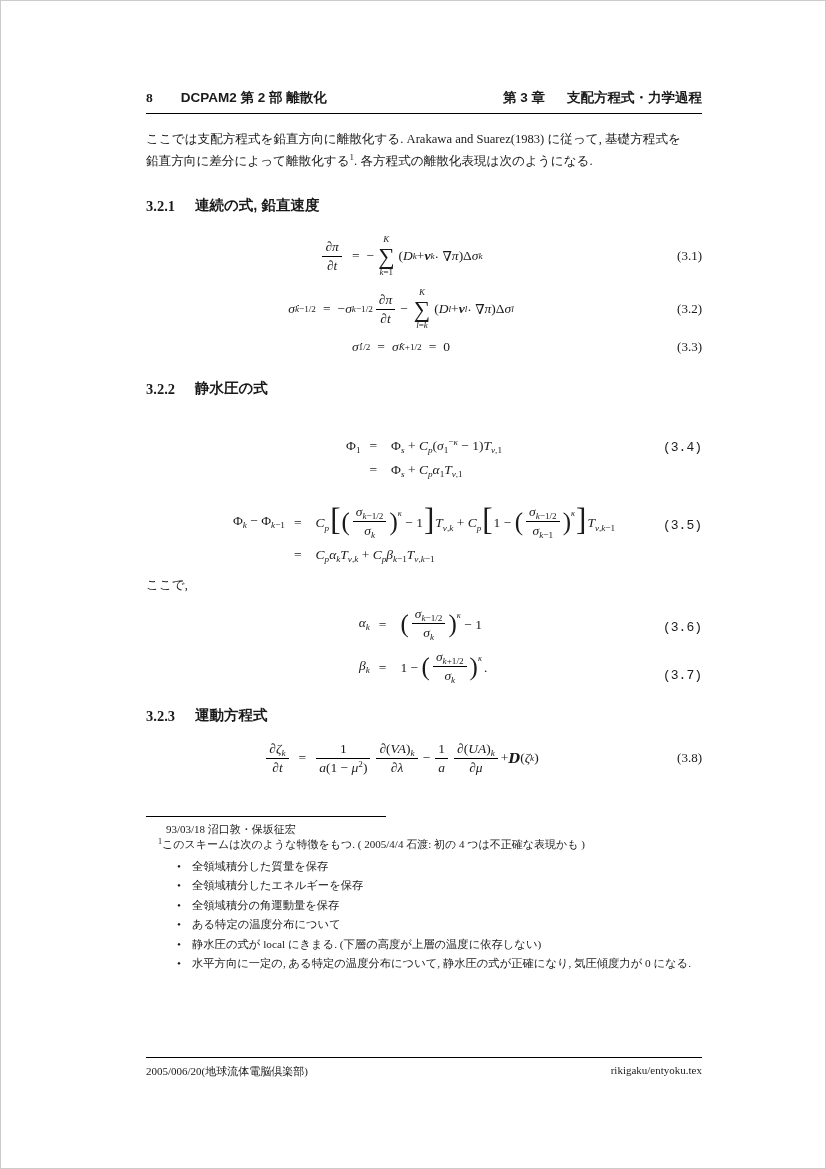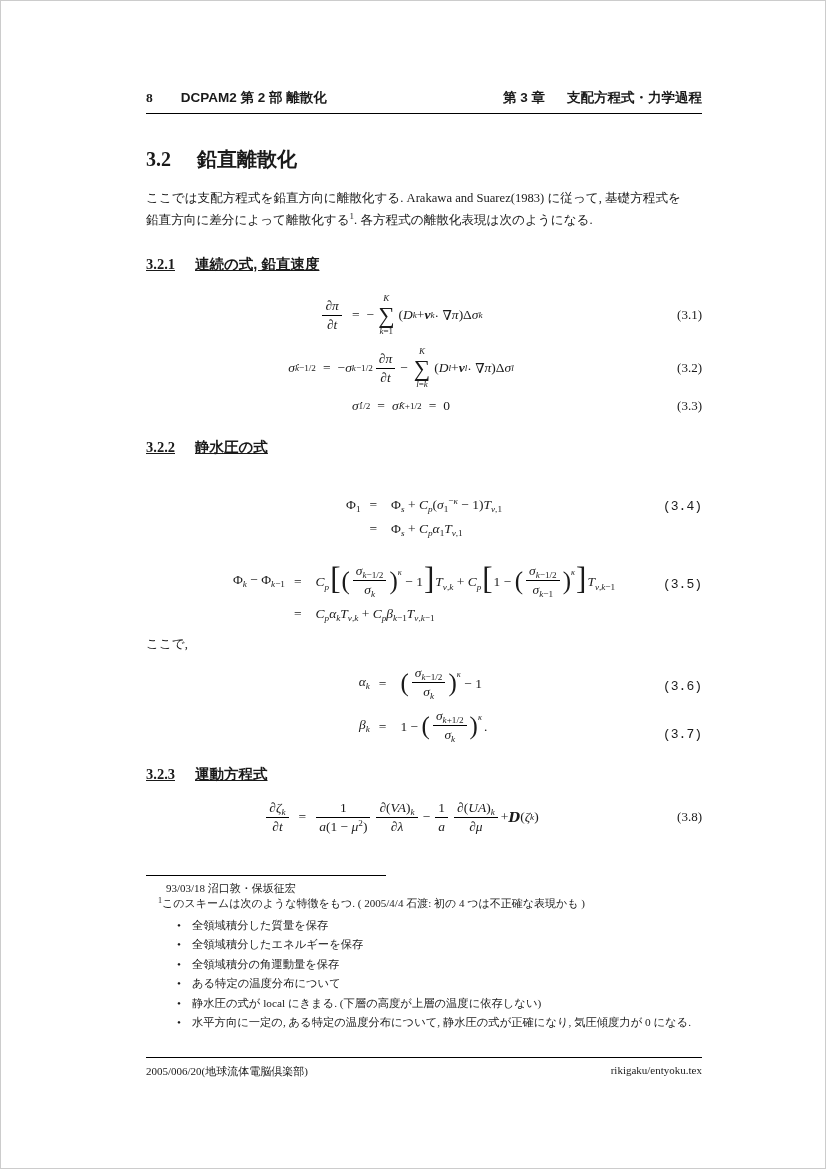--- a/index.html
+++ b/index.html
@@ -24,21 +24,21 @@
   }
   .runhead .pgnum{margin-right:28px;}
   .runhead .spacer{flex:1;}
   .cjk-gothic{font-family:"Liberation Sans","DejaVu Sans",sans-serif;}
   .runhead .chap{margin-right:22px;}
 
   
   .sec-title{margin-top:32px;display:flex;align-items:baseline;font-weight:bold;}
   .sec-title .num{font-size:20px;margin-right:26px;}
   .sec-title .ttl{font-size:20px;}
-  .sub-title{margin-top:24px;display:flex;align-items:center;font-weight:bold;text-decoration:underline;}
+  .sub-title{margin-top:24px;display:flex;align-items:flex-end;font-weight:bold;}
   .sub-title .num{font-size:14.5px;margin-right:20px;}
   .sub-title .ttl{font-size:14.5px;}
 
   .para{margin-top:15px;font-size:12.6px;line-height:21.5px;}
   .para .line{white-space:nowrap;}
   .para sup{font-size:9px;vertical-align:0.55em;}
   .where{margin-top:14px;font-size:12.6px;}
 
   
   .eqrow{display:flex;align-items:center;}
@@ -102,24 +102,20 @@
   <div class="content">
 
     <div class="runhead">
       <span class="pgnum">8</span>
       <span class="cjk-gothic">DCPAM2 第 2 部 離散化</span>
       <span class="spacer"></span>
       <span class="chap cjk-gothic">第 3 章</span>
       <span class="cjk-gothic">支配方程式・力学過程</span>
     </div>
 
-    <div class="sec-title">
-      <span class="num">3.2</span>
-      <span class="ttl cjk-gothic">鉛直離散化</span>
-    </div>
 
     <div class="para">
       <div class="line">ここでは支配方程式を鉛直方向に離散化する. Arakawa and Suarez(1983) に従って, 基礎方程式を</div>
       <div class="line"><span>鉛直方向に差分によって離散化する</span><sup>1</sup><span>.  各方程式の離散化表現は次のようになる.</span></div>
     </div>
 
     <div class="sub-title">
       <span class="num">3.2.1</span>
       <span class="ttl cjk-gothic">連続の式, 鉛直速度</span>
     </div>

